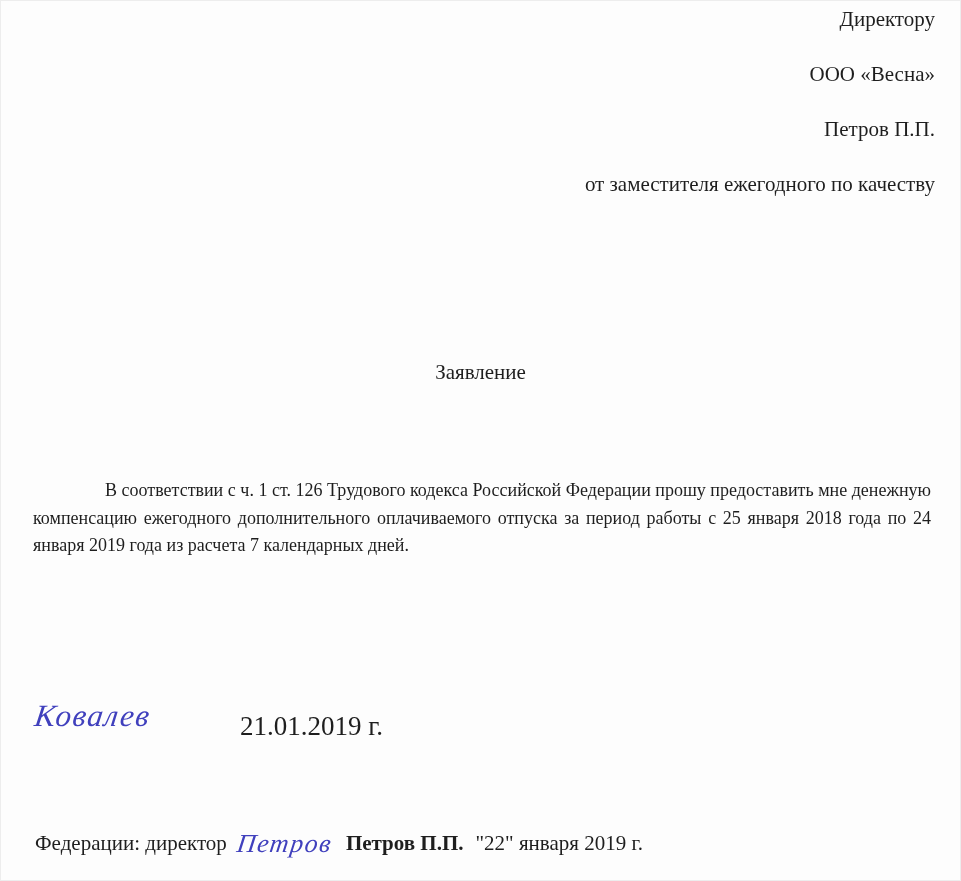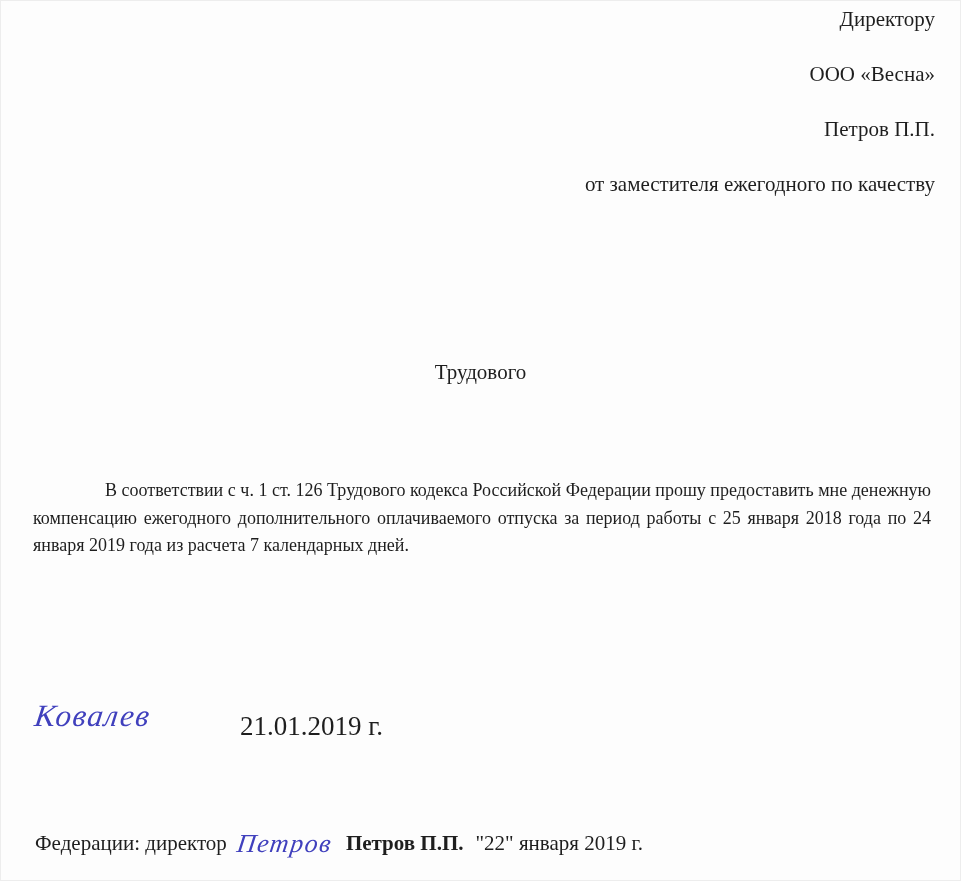--- a/index.html
+++ b/index.html
@@ -91,21 +91,21 @@
 
 <div class="page">
 
   <div class="header-block">
     <div class="header-line">Директору</div>
     <div class="header-line">ООО «Весна»</div>
     <div class="header-line">Петров П.П.</div>
     <div class="header-line">от заместителя ежегодного по качеству</div>
   </div>
 
-  <div class="doc-title">Трудового</div>
+  <div class="doc-title">Заявление</div>
 
   <div class="body-paragraph">В соответствии с ч. 1 ст. 126 Трудового кодекса Российской Федерации прошу предоставить мне денежную компенсацию ежегодного дополнительного оплачиваемого отпуска за период работы с 25 января 2018 года по 24 января 2019 года из расчета 7 календарных дней.</div>
 
   <div class="signature-row">
     <span class="handwritten sig-main">Ковалев</span>
     <span class="sig-date">21.01.2019 г.</span>
   </div>
 
   <div class="approval-row">
     <span class="approval-label">Федерации: директор</span><span class="handwritten">Петров</span><span class="approval-name">Петров П.П.</span><span class="approval-date">"22" января 2019 г.</span>

